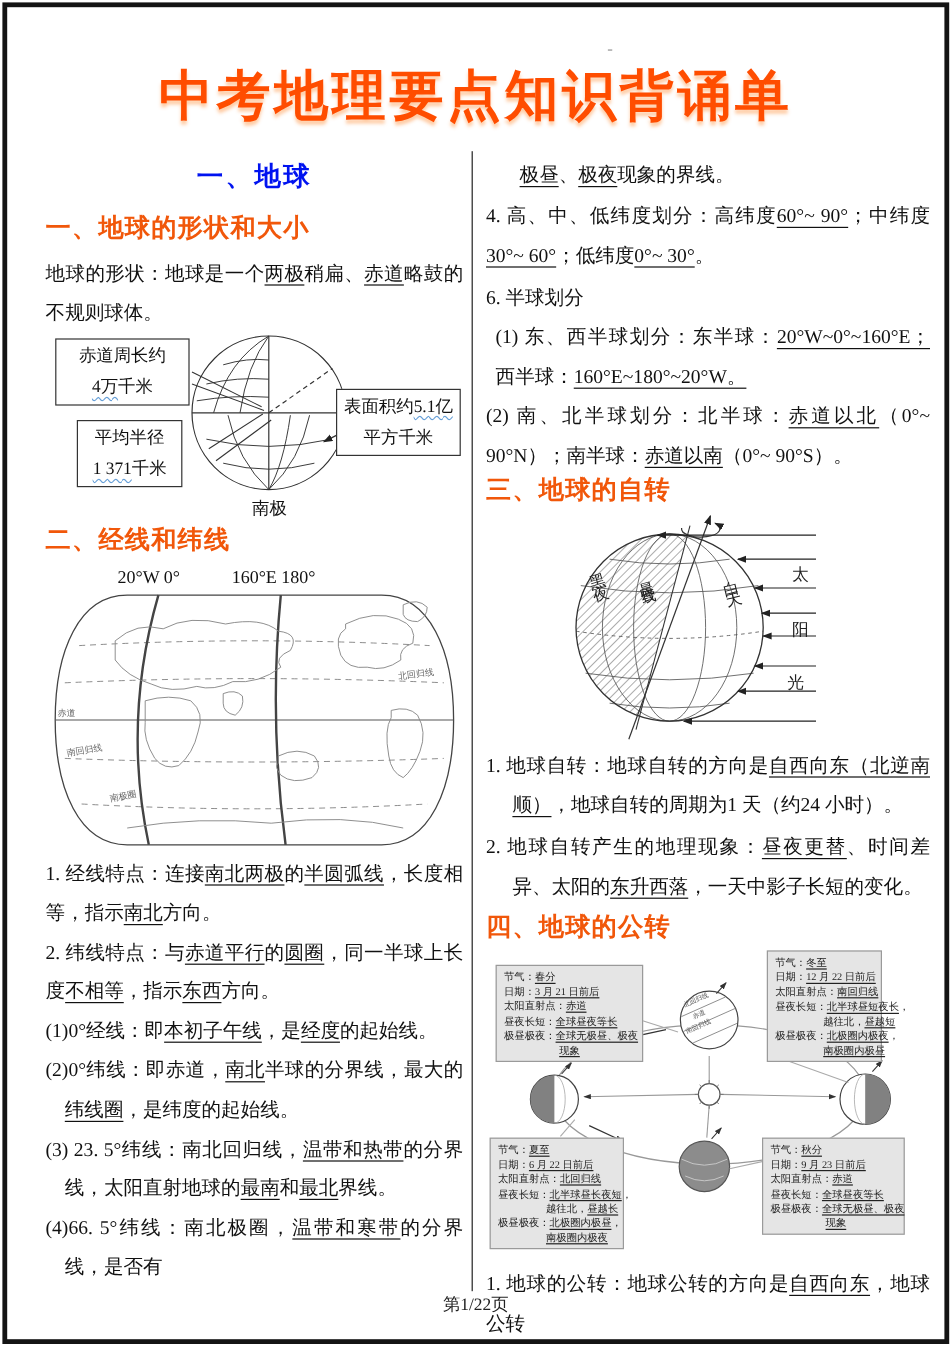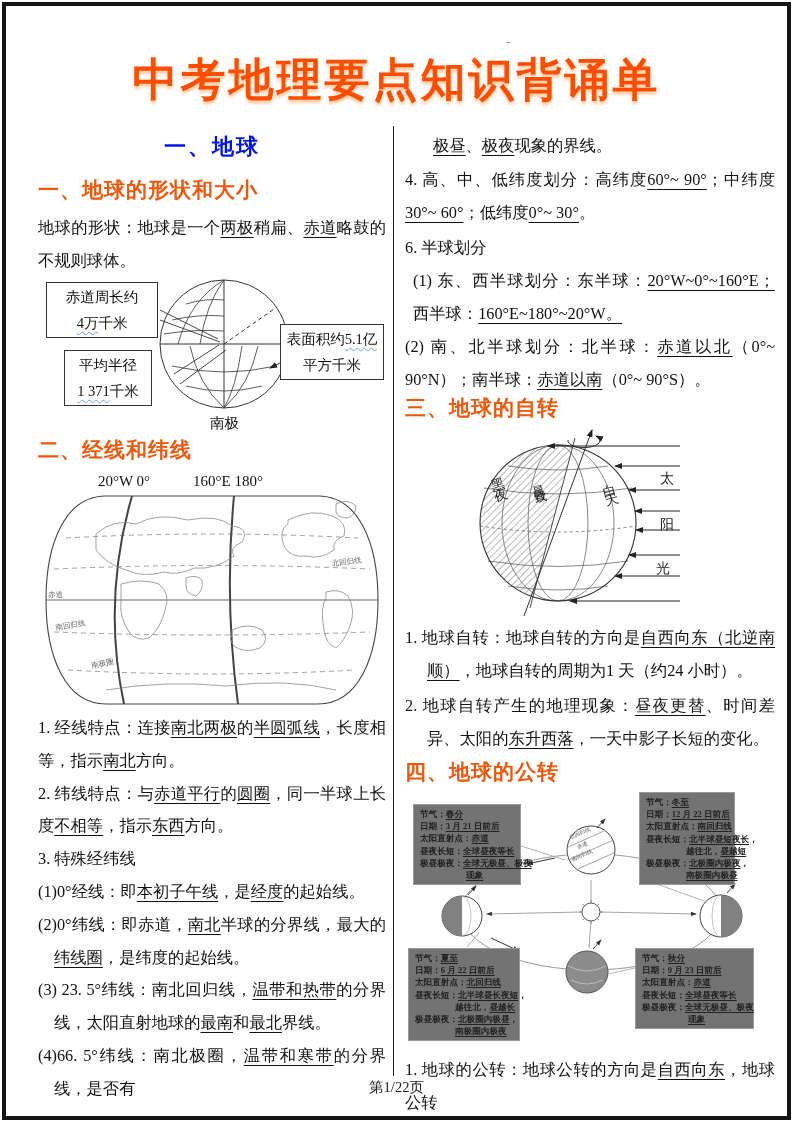--- a/index.html
+++ b/index.html
@@ -26,22 +26,22 @@
   .w { text-decoration:underline wavy #68a0d8; text-underline-offset:3px; text-decoration-thickness:1px; }
   .hang16 { padding-left:16px; text-indent:-16px; }
   .hang22 { padding-left:22px; text-indent:-22px; }
   .carry { padding-left:28px; }
   .diagram { position:absolute; }
   .diagram svg { position:absolute; left:0; top:0; }
   .dbox { position:absolute; border:1.5px solid #333; background:#fff; text-align:center;
           font-size:14.5px; line-height:1.8; padding:1px 5px; }
   .dbox .u, .dbox .w { text-underline-offset:3px; }
   .spole { position:absolute; font-size:14.5px; }
-  .sbox { position:absolute; border:1px solid #9a9a9a; background:#737373; padding:3px 4px 3px 6px;
-          font-size:8.6px; line-height:1.42; color:#222;font-weight:bold; }
+  .sbox { position:absolute; border:1px solid #9a9a9a; background:#e5e5e5; padding:3px 4px 3px 6px;
+          font-size:8.6px; line-height:1.42; color:#222; }
   .sbox .ln { white-space:nowrap; }
   .sbox .u { text-underline-offset:2px; }
   .cont40 { margin-left:40px; }
   .cont46 { margin-left:46px; }
   .vtext { position:absolute; writing-mode:vertical-rl; font-size:13.5px; letter-spacing:9px; color:#222; }
   .schar { position:absolute; font-size:14px; color:#222; }
   .tg-label { position:absolute; font-size:5.5px; color:#555; transform:rotate(-24deg); white-space:nowrap; }
   .footer { position:absolute; left:0; top:1078px; width:100%; text-align:center; font-size:14.5px; color:#222; }
 </style>
 </head>
@@ -135,21 +135,20 @@
           <text x="12" y="125">赤道</text>
           <text x="20" y="158" transform="rotate(-9 20 158)">南回归线</text>
           <text x="56" y="196" transform="rotate(-11 56 196)">南极圈</text>
         </g>
       </svg>
     </div>
 
     <div class="abs" style="top:584px;left:2px;width:348px;">
       <div class="body"><span>1. 经线特点：连接</span><span class="u">南北两极</span><span>的</span><span class="u">半圆弧线</span><span>，长度相等，指示</span><span class="u">南北</span><span>方向。</span></div>
       <div class="body"><span>2. 纬线特点：与</span><span class="u">赤道平行</span><span>的</span><span class="u">圆圈</span><span>，同一半球上长度</span><span class="u">不相等</span><span>，指示</span><span class="u">东西</span><span>方向。</span></div>
-      <div class="body"><span>3. 特殊经纬线</span></div>
       <div class="body"><span>(1)0°经线：即</span><span class="u">本初子午线</span><span>，是</span><span class="u">经度</span><span>的起始线。</span></div>
       <div class="body hang16"><span>(2)0°纬线：即赤道，</span><span class="u">南北</span><span>半球的分界线，最大的</span><span class="u">纬线圈</span><span>，是纬度的起始线。</span></div>
       <div class="body hang16"><span>(3) 23. 5°纬线：南北回归线，</span><span class="u">温带和热带</span><span>的分界线，太阳直射地球的</span><span class="u">最南</span><span>和</span><span class="u">最北</span><span>界线。</span></div>
       <div class="body hang16"><span>(4)66. 5°纬线：南北极圈，</span><span class="u">温带和寒带</span><span>的分界线，是否有</span></div>
     </div>
   </div>
 
   <div class="col col-right">
     <div class="abs body carry" style="top:2px;left:0;width:370px;"><span class="u">极昼</span><span>、</span><span class="u">极夜</span><span>现象的界线。</span></div>
     <div class="abs body" style="top:36px;left:0;width:370px;"><span>4. 高、中、低纬度划分：高纬度</span><span class="u">60°~ 90°</span><span>；中纬度</span><span class="u">30°~ 60°</span><span>；低纬度</span><span class="u">0°~ 30°</span><span>。</span></div>
@@ -270,21 +269,21 @@
           <line x1="116" y1="56" x2="160" y2="70"></line>
           <line x1="246" y1="92" x2="302" y2="112"></line>
           <line x1="62" y1="157" x2="74" y2="143"></line>
           <line x1="230" y1="178" x2="203" y2="184"></line>
         </g>
       </svg>
       <div class="tg-label" style="left:164px;top:40px;">北回归线</div>
       <div class="tg-label" style="left:172px;top:52px;">赤道</div>
       <div class="tg-label" style="left:166px;top:62px;">南回归线</div>
 
-      <div class="sbox" style="left:8px;top:14px;width:108px;">
+      <div class="sbox" style="left:8px;top:14px;width:123px;">
         <div class="ln"><span>节气：</span><span class="u">春分</span></div>
         <div class="ln"><span>日期：</span><span class="u">3 月 21 日前后</span></div>
         <div class="ln"><span>太阳直射点：</span><span class="u">赤道</span></div>
         <div class="ln"><span>昼夜长短：</span><span class="u">全球昼夜等长</span></div>
         <div class="ln"><span>极昼极夜：</span><span class="u">全球无极昼、极夜</span></div>
         <div class="ln cont46"><span class="u">现象</span></div>
       </div>
       <div class="sbox" style="left:234px;top:2px;width:96px;">
         <div class="ln"><span>节气：</span><span class="u">冬至</span></div>
         <div class="ln"><span>日期：</span><span class="u">12 月 22 日前后</span></div>

